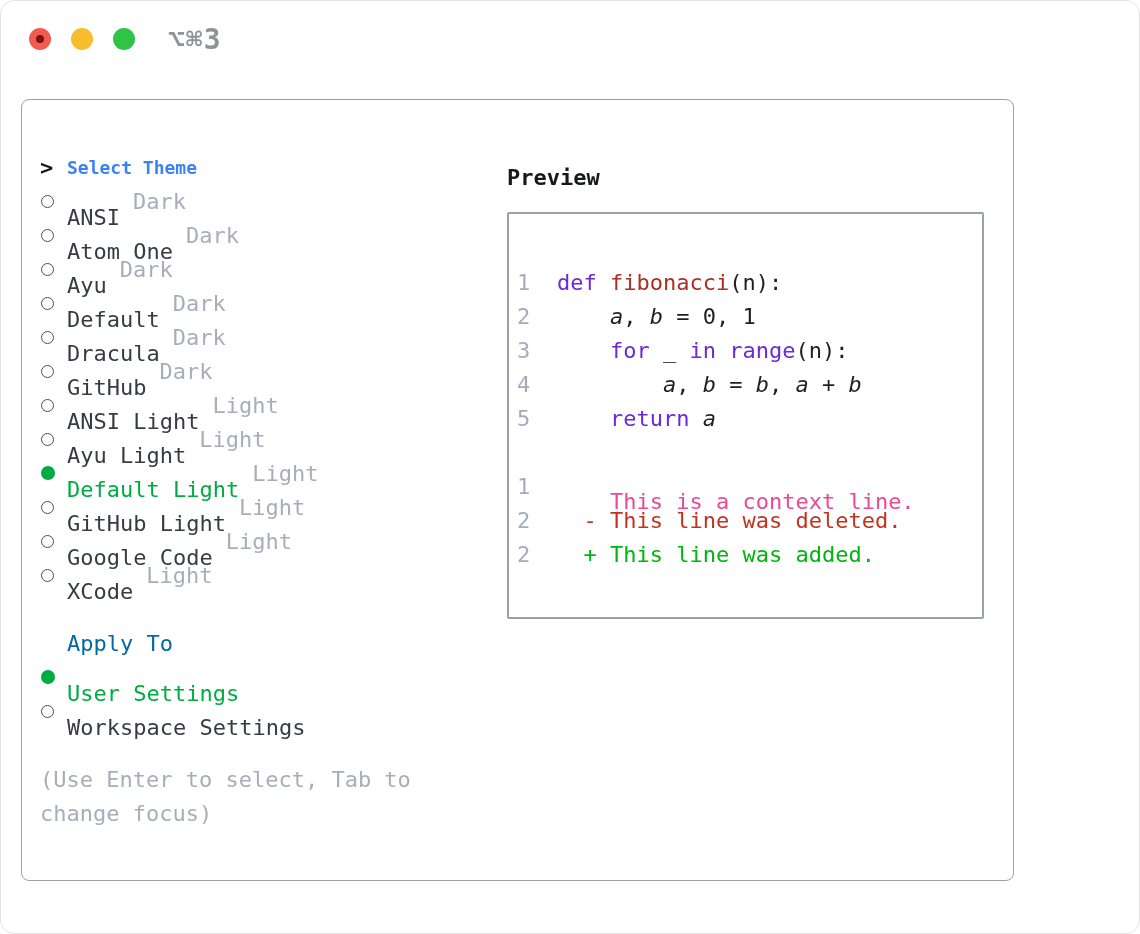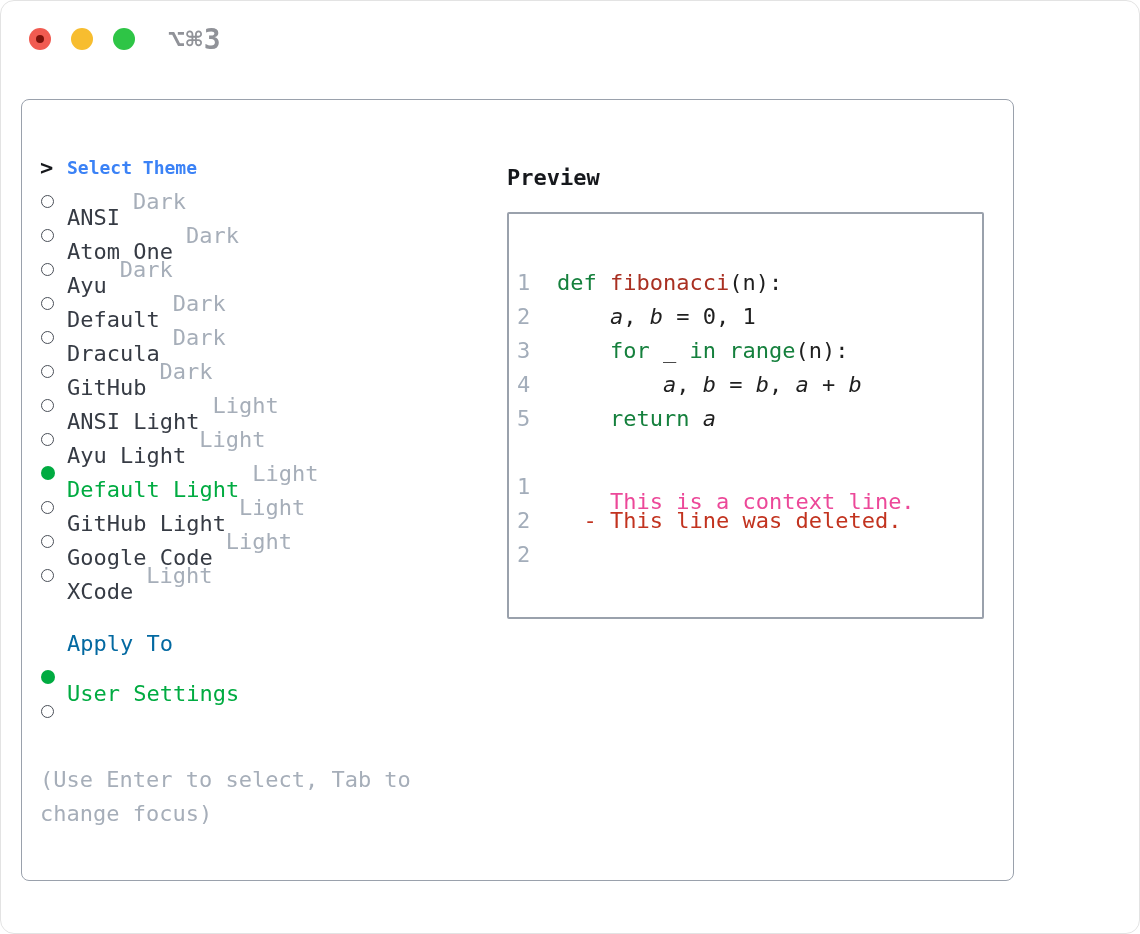--- a/index.html
+++ b/index.html
@@ -51,21 +51,21 @@
   .right-col { position:absolute; left:485px; top:60px; }
   .preview-heading { height:34px; display:flex; align-items:center; font-weight:bold; font-size:22px; color:#16181c; }
   .preview-box {
     margin-top:18px; width:477px; height:407px;
     border:2px solid #9aa1ac; border-radius:2px; background:#ffffff;
     padding:51px 0 0 8px; overflow:hidden;
   }
   .codeline { height:34px; display:flex; align-items:center; white-space:pre; font-size:22px; color:#1f1f1f; }
   .lnum { display:inline-block; width:40px; color:#a3adba; flex:none; }
   .blank-line { height:34px; }
-  .tok-kw { color:#15803d; }
+  .tok-kw { color:#6d28d9; }
   .tok-fn { color:#a93022; }
   .tok-var { font-style:italic; }
   .diff-context { color:#ec4899;margin-top:30px; }
   .diff-deleted { color:#c2331f; }
   .diff-added { color:#00b50f; }
 </style>
 </head>
 <body>
 
 <div class="window">
@@ -106,21 +106,21 @@
 
       <div class="spacer"></div>
 
       <div class="row">
         <span class="marker"></span>
         <span class="heading2">Apply To</span>
       </div>
 
       <div id="apply-list">
           <div class="row"><span class="marker"><span class="dot selected"></span></span><span class="name selected-text">User Settings</span></div>
-          <div class="row"><span class="marker"><span class="dot"></span></span></div>
+          <div class="row"><span class="marker"><span class="dot"></span></span><span class="name">Workspace Settings</span></div>
         </div>
 
       <div class="spacer"></div>
 
       <div class="hint">
         <div>(Use Enter to select, Tab to</div>
         <div>change focus)</div>
       </div>
     </div>
 
@@ -131,19 +131,19 @@
             <div class="codeline"><span class="lnum">1</span><span class="tok-kw">def </span><span class="tok-fn">fibonacci</span><span class="tok-plain">(n):</span></div>
             <div class="codeline"><span class="lnum">2</span><span class="tok-plain">    </span><span class="tok-var">a</span><span class="tok-plain">, </span><span class="tok-var">b</span><span class="tok-plain"> = 0, 1</span></div>
             <div class="codeline"><span class="lnum">3</span><span class="tok-plain">    </span><span class="tok-kw">for</span><span class="tok-plain"> _ </span><span class="tok-kw">in</span><span class="tok-plain"> </span><span class="tok-kw">range</span><span class="tok-plain">(n):</span></div>
             <div class="codeline"><span class="lnum">4</span><span class="tok-plain">        </span><span class="tok-var">a</span><span class="tok-plain">, </span><span class="tok-var">b</span><span class="tok-plain"> = </span><span class="tok-var">b</span><span class="tok-plain">, </span><span class="tok-var">a</span><span class="tok-plain"> + </span><span class="tok-var">b</span></div>
             <div class="codeline"><span class="lnum">5</span><span class="tok-plain">    </span><span class="tok-kw">return</span><span class="tok-plain"> </span><span class="tok-var">a</span></div>
           </div>
         <div class="blank-line"></div>
         <div id="diff-lines">
             <div class="codeline"><span class="lnum">1</span><span class="diff-context">    This is a context line.</span></div>
             <div class="codeline"><span class="lnum">2</span><span class="diff-deleted">  - This line was deleted.</span></div>
-            <div class="codeline"><span class="lnum">2</span></div>
+            <div class="codeline"><span class="lnum">2</span><span class="diff-added">  + This line was added.</span></div>
           </div>
       </div>
     </div>
 
   </div>
 </div>
 
 </body></html>

